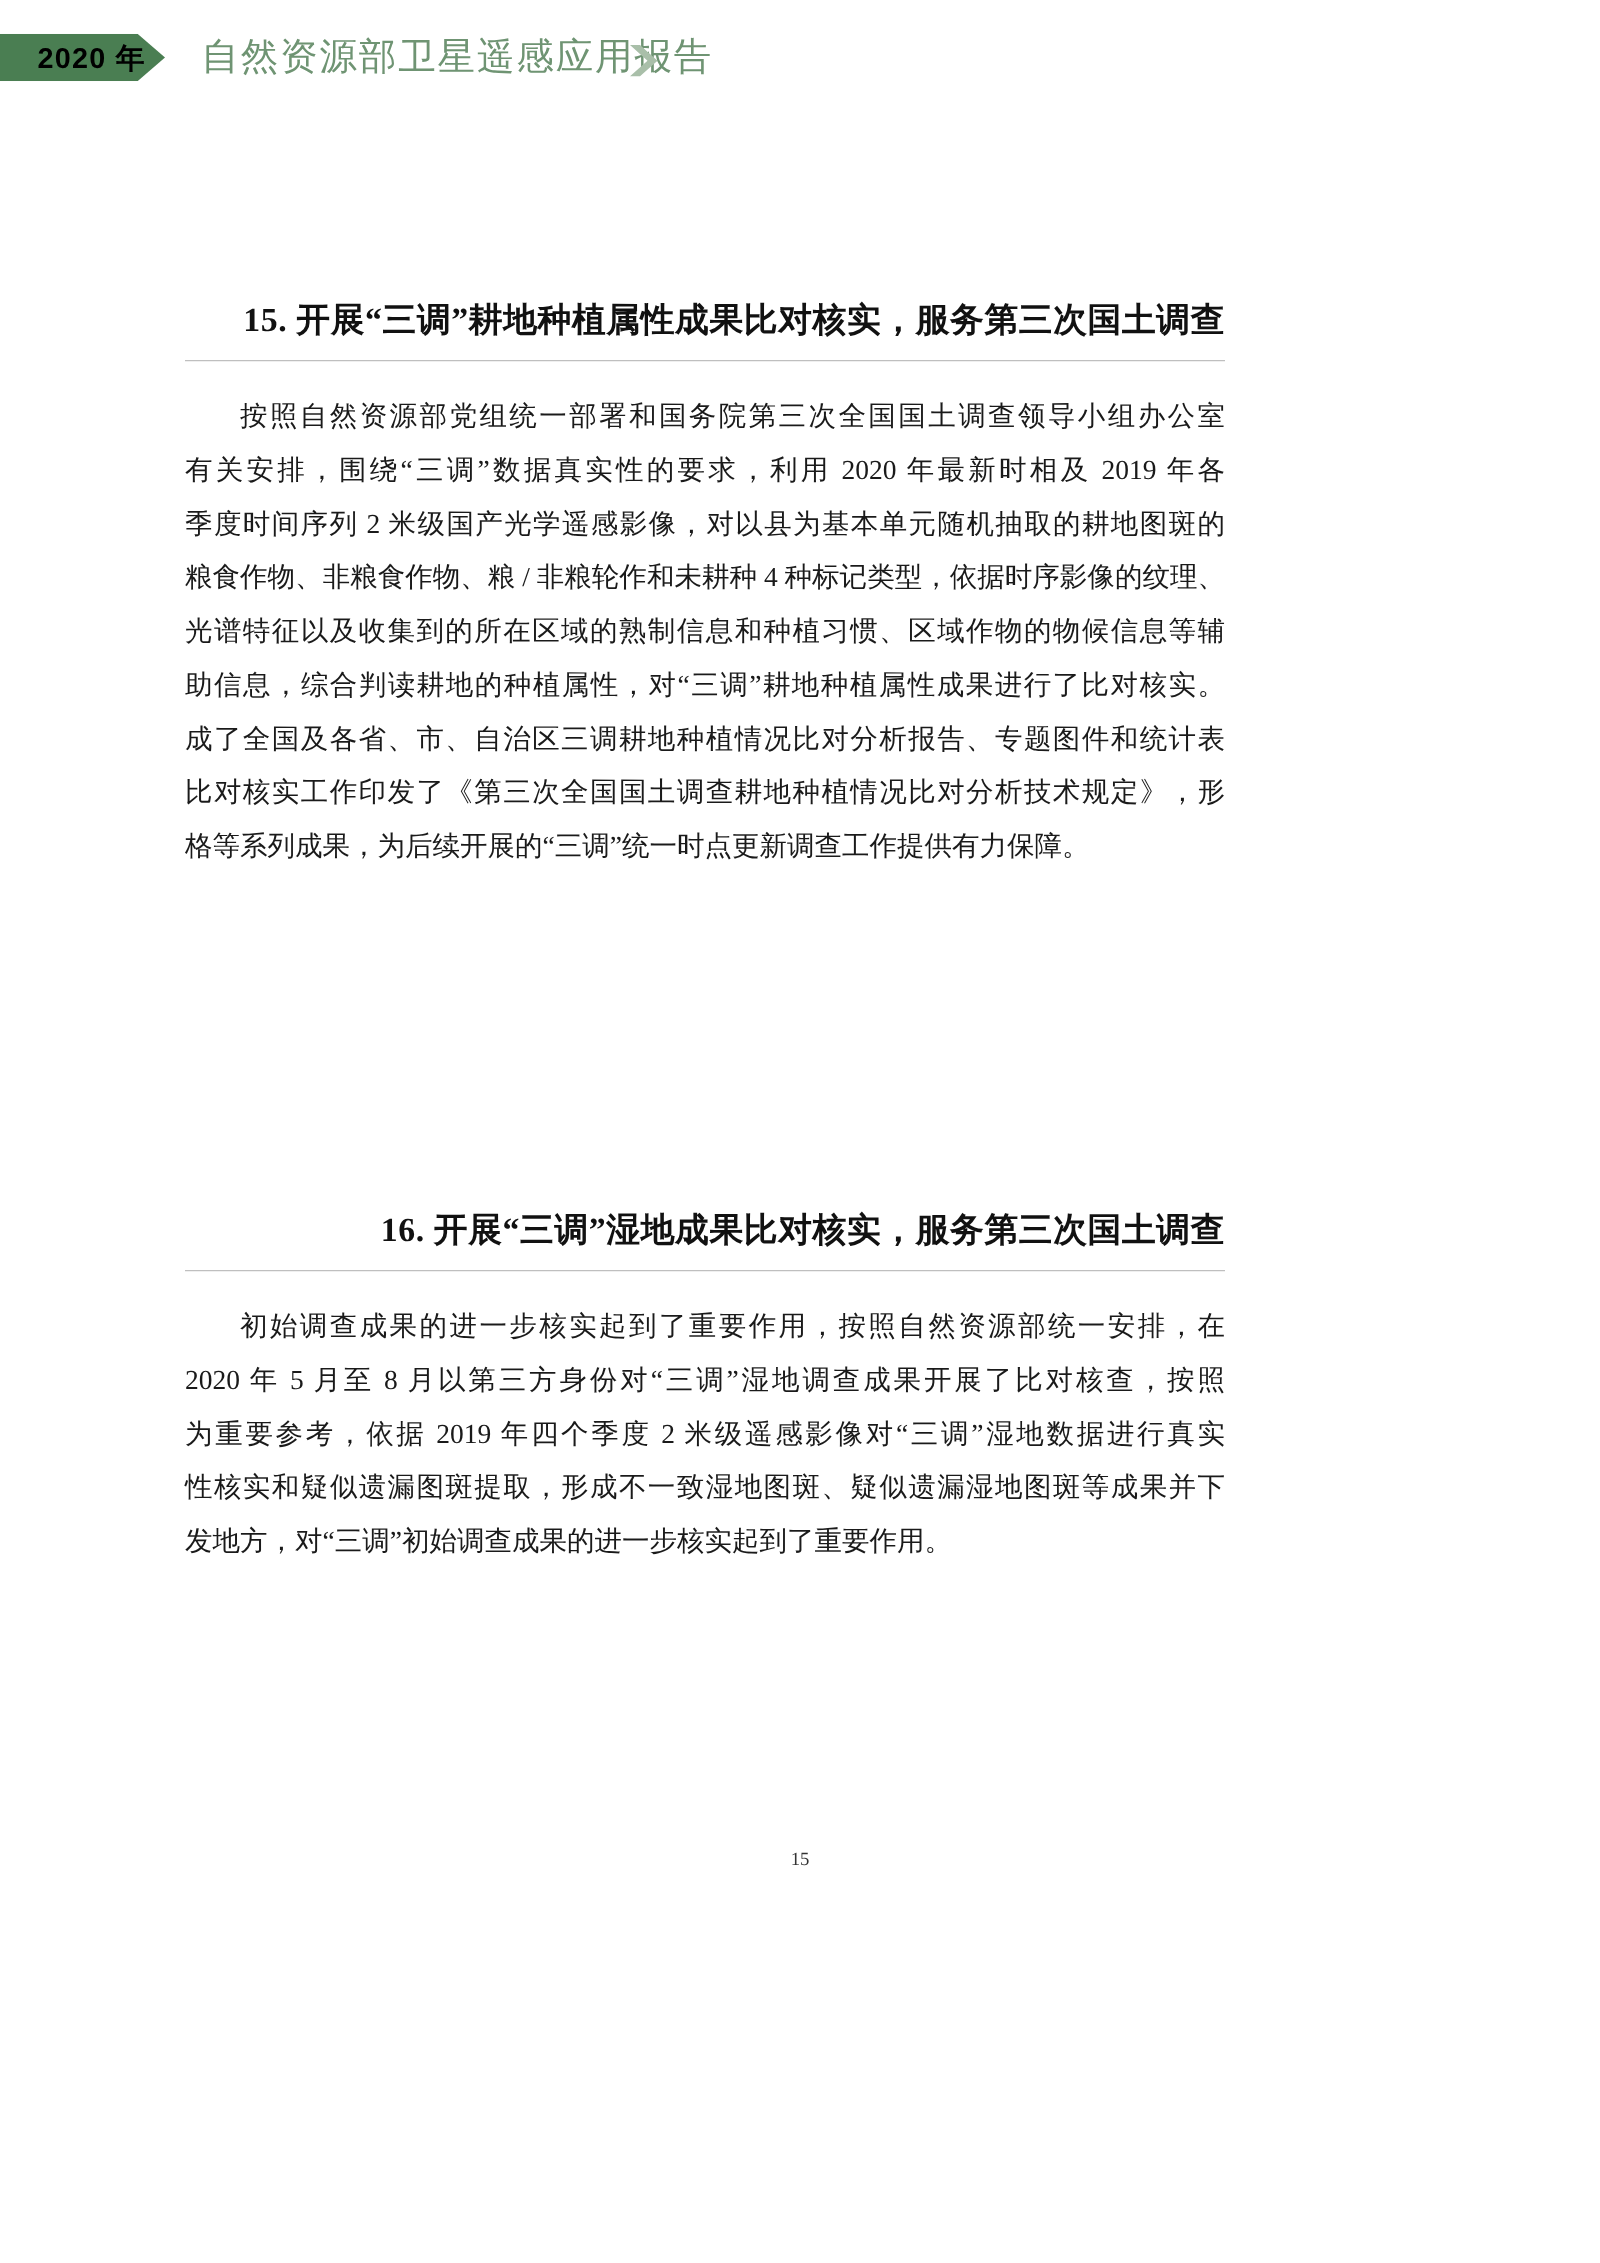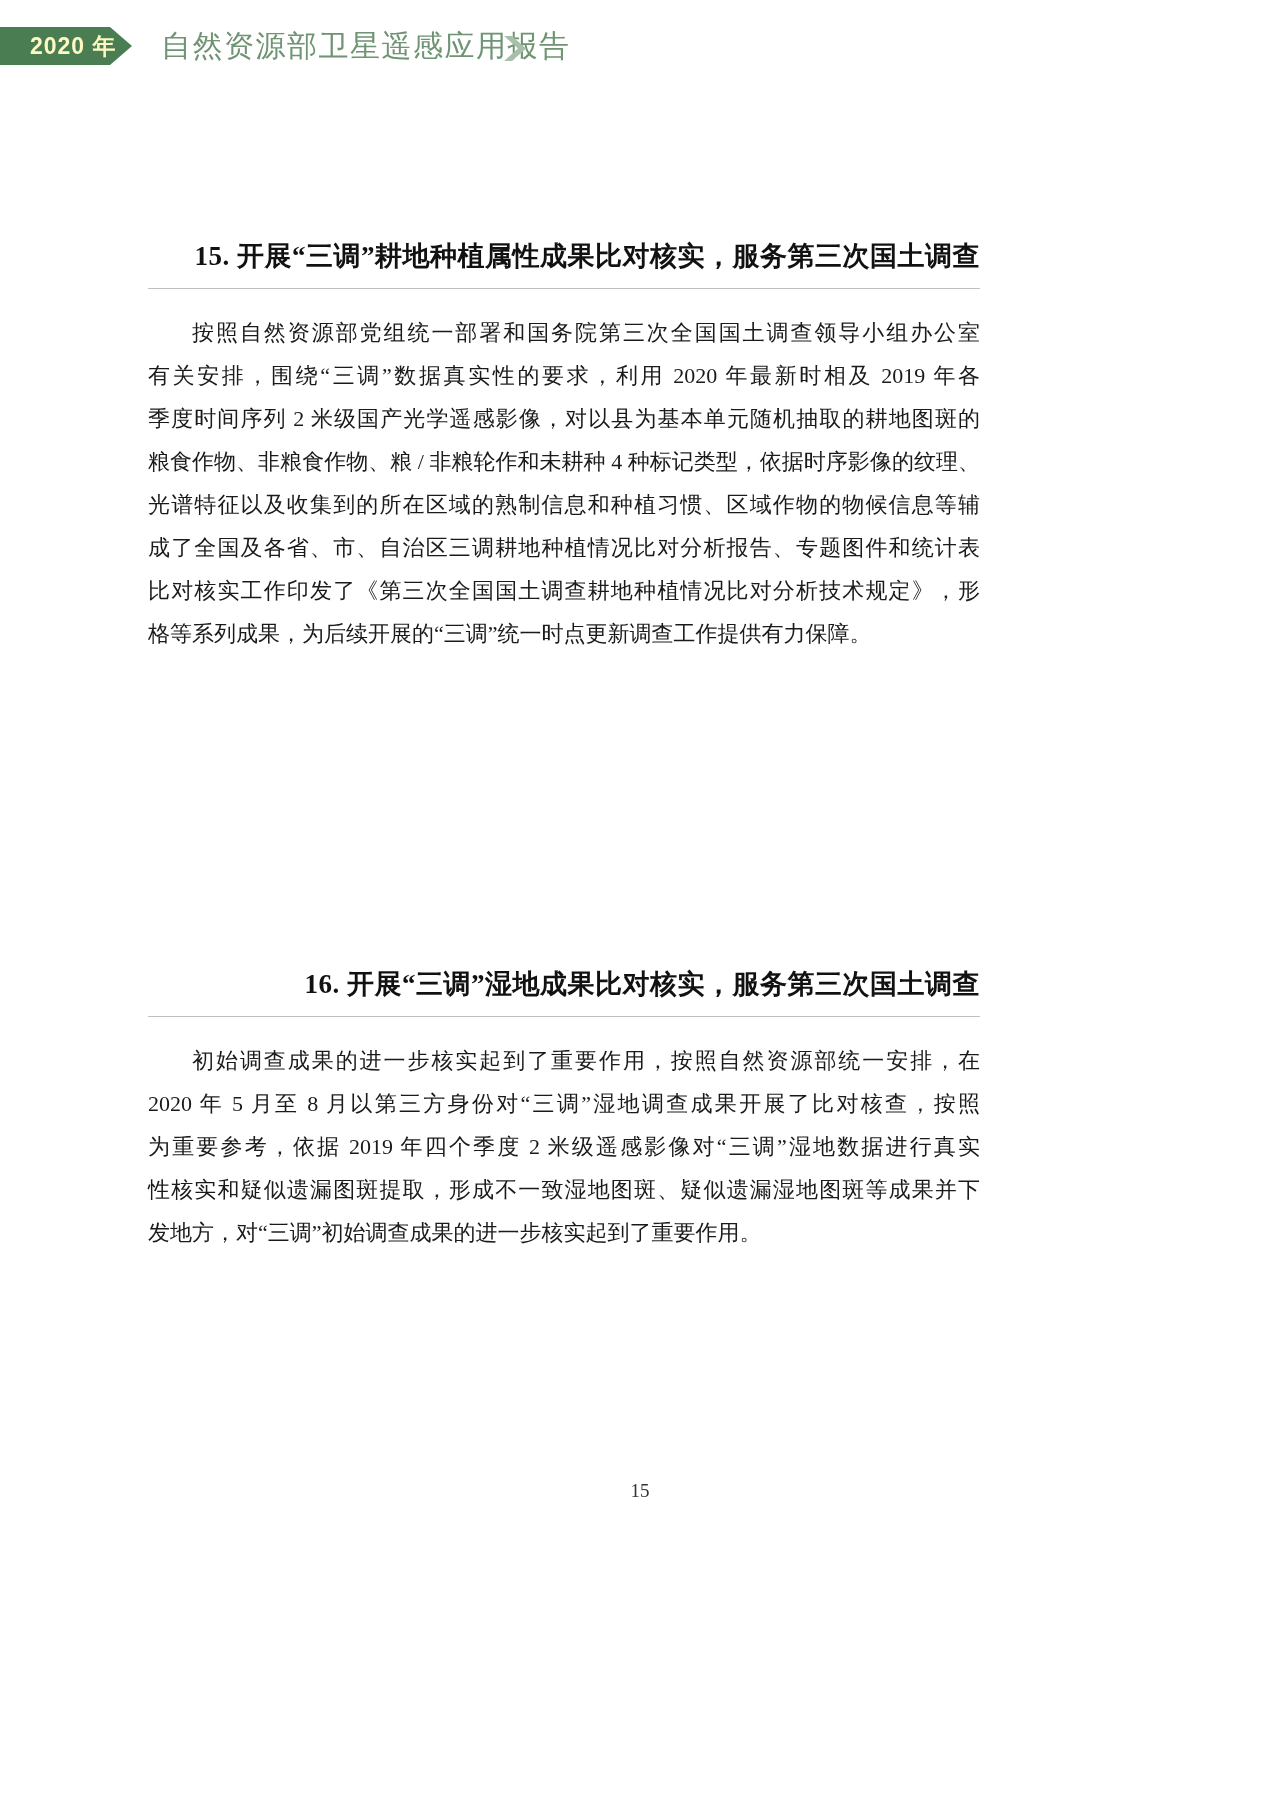--- a/index.html
+++ b/index.html
@@ -23,21 +23,21 @@
     left: 0;
     top: 27px;
     width: 132px;
     height: 38px;
     background: #4a7e52;
     clip-path: polygon(0 0, 110px 0, 132px 50%, 110px 100%, 0 100%);
     display: flex;
     align-items: center;
     padding-left: 30px;
     box-sizing: border-box;
-    color: #fef9c3;
+    color: #000000;
     font-family: "Liberation Sans", "DejaVu Sans", sans-serif;
     font-weight: bold;
     font-size: 23px;
     letter-spacing: 1px;
   }
   .header-title {
     position: absolute;
     left: 161px;
     top: 31px;
     font-family: Liberation Serif, serif;
@@ -93,21 +93,21 @@
   .line.first { text-indent: 2em; }
   .line.last { text-align-last: left; }
 
   
   .page-number {
     position: absolute;
     left: 0;
     top: 1480px;
     width: 1280px;
     text-align: center;
-    font-size: 19px;
+    font-size: 15px;
     color: #333333;
     font-family: "Liberation Serif", "DejaVu Serif", serif;
   }
 </style>
 </head>
 <body>
 
 <div class="page">
 
   <div class="year-badge">
@@ -124,20 +124,21 @@
 
     <div class="section section-15">
       <div class="section-heading">15. 开展“三调”耕地种植属性成果比对核实，服务第三次国土调查</div>
       <div class="heading-rule"></div>
       <div class="para">
         <div class="line first">按照自然资源部党组统一部署和国务院第三次全国国土调查领导小组办公室</div>
         <div class="line">有关安排，围绕“三调”数据真实性的要求，利用 2020 年最新时相及 2019 年各</div>
         <div class="line">季度时间序列 2 米级国产光学遥感影像，对以县为基本单元随机抽取的耕地图斑的</div>
         <div class="line">粮食作物、非粮食作物、粮 / 非粮轮作和未耕种 4 种标记类型，依据时序影像的纹理、</div>
         <div class="line">光谱特征以及收集到的所在区域的熟制信息和种植习惯、区域作物的物候信息等辅</div>
+        <div class="line">助信息，综合判读耕地的种植属性，对“三调”耕地种植属性成果进行了比对核实。</div>
         <div class="line">成了全国及各省、市、自治区三调耕地种植情况比对分析报告、专题图件和统计表</div>
         <div class="line">比对核实工作印发了《第三次全国国土调查耕地种植情况比对分析技术规定》，形</div>
         <div class="line last">格等系列成果，为后续开展的“三调”统一时点更新调查工作提供有力保障。</div>
       </div>
     </div>
 
     <div class="section section-16">
       <div class="section-heading">16. 开展“三调”湿地成果比对核实，服务第三次国土调查</div>
       <div class="heading-rule"></div>
       <div class="para">

